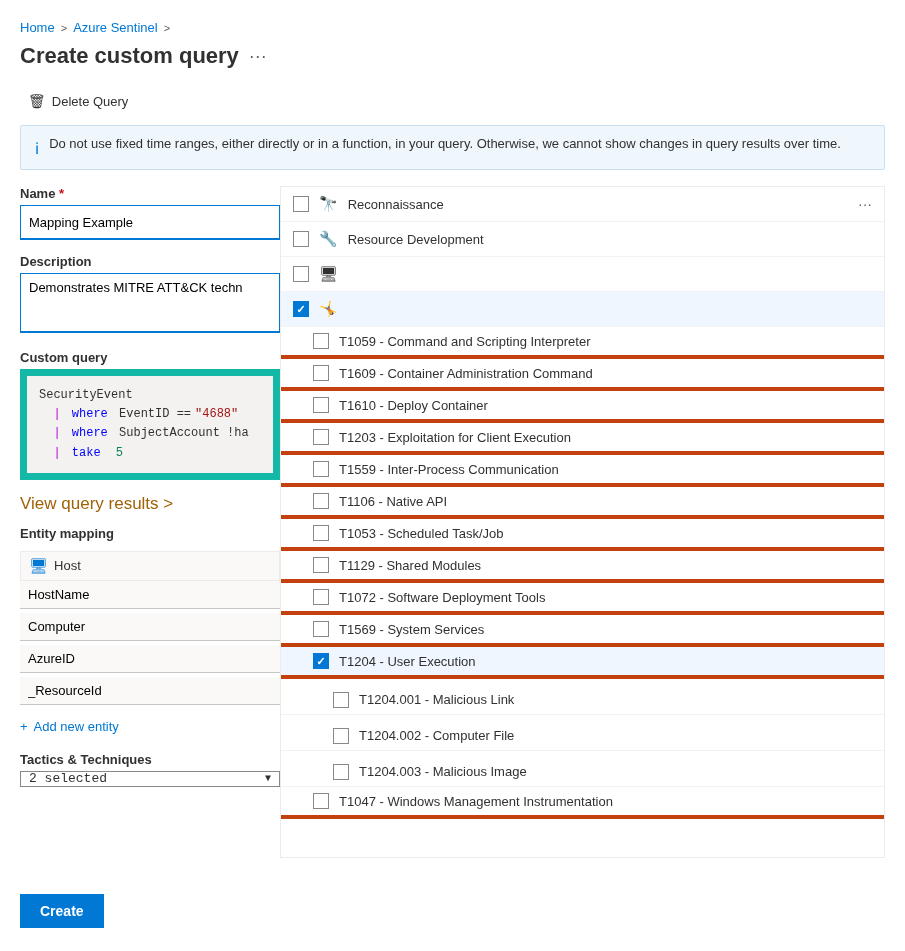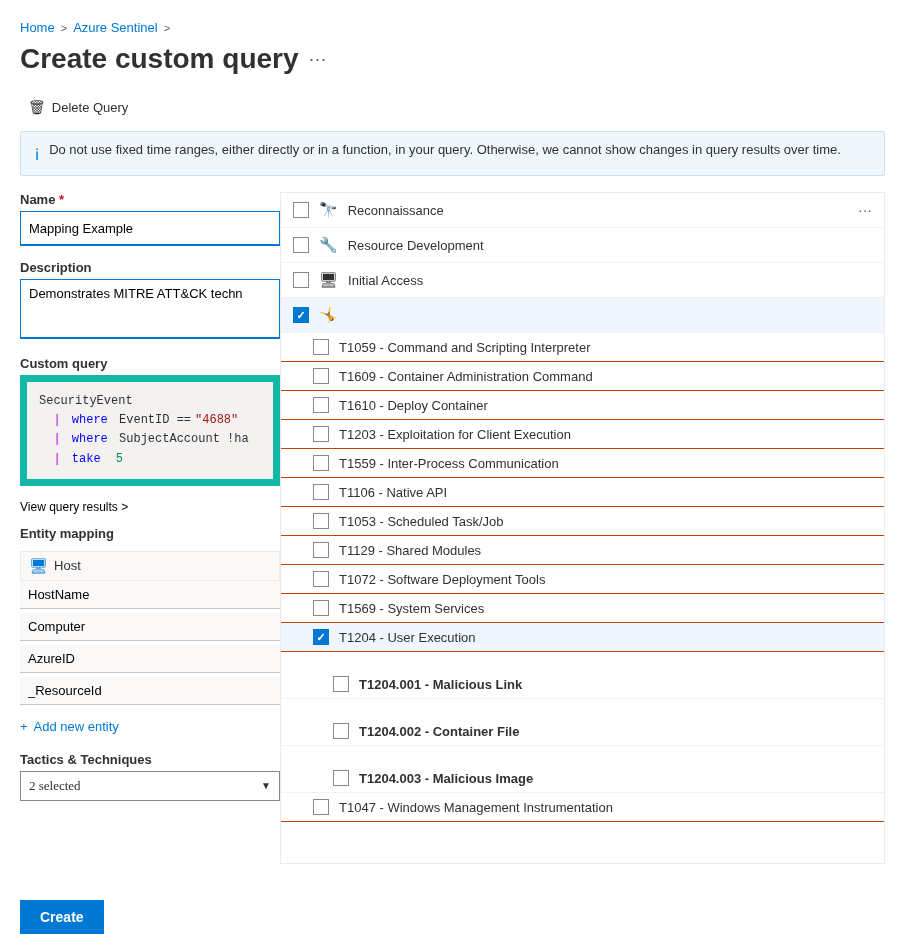--- a/index.html
+++ b/index.html
@@ -2,21 +2,21 @@
 <html><head>
   <meta charset="utf-8">
   <style>
     * { box-sizing: border-box; margin: 0; padding: 0; }
     body { font-family: 'Segoe UI', Arial, sans-serif; font-size: 13px; color: #323130; background: #fff; width: 905px; min-height: 951px; }
 
     .breadcrumb { display: flex; align-items: center; gap: 6px; padding: 20px 20px 8px; font-size: 13px; color: #0078d4; }
     .breadcrumb span { color: #605e5c; font-size: 11px; }
 
     .page-title { display: flex; align-items: center; gap: 10px; padding: 0 20px 12px; }
-    .page-title h1 { font-size: 28px; font-weight: 600; color: #323130; }
+    .page-title h1 { font-size: 22px; font-weight: 600; color: #323130; }
     .page-title .ellipsis { font-size: 18px; color: #605e5c; cursor: pointer; }
 
     .toolbar { padding: 8px 20px 12px; }
     .delete-btn { display: flex; align-items: center; gap: 6px; background: none; border: none; color: #323130; font-size: 13px; cursor: pointer; padding: 4px 8px; }
 
     .info-banner { margin: 0 20px 16px; background: #eff6fc; border: 1px solid #c7e0f4; padding: 10px 14px; display: flex; align-items: flex-start; gap: 10px; font-size: 13px; color: #323130; border-radius: 2px; }
     .info-icon { color: #0078d4; font-size: 16px; flex-shrink: 0; margin-top: 1px; }
 
     .main-content { display: flex; padding: 0 20px; gap: 0; }
 
@@ -34,45 +34,45 @@
     .textarea-input { width: 100%; height: 60px; border: 1px solid #8a8886; padding: 6px 8px; font-size: 13px; font-family: inherit; resize: none; outline: none; }
     .textarea-active { border-color: #0078d4; border-bottom: 2px solid #0078d4; }
 
     .code-block { background: #f3f2f1; border: 7px solid #14b8a6; padding: 10px 12px; font-family: 'Courier New', monospace; font-size: 12px; line-height: 1.6; color: #323130; margin-bottom: 8px; width: 100%; }
     .code-line { display: flex; gap: 4px; }
     .code-keyword { color: #0000ff; }
     .code-string { color: #a31515; }
     .code-pipe { color: #af00db; }
     .code-number { color: #098658; }
 
-    .view-query-link { color: #000000; font-size: 12px; text-decoration: none; cursor: pointer; display: block; margin-bottom: 12px; }
+    .view-query-link { color: #a16207; font-size: 17px; text-decoration: none; cursor: pointer; display: block; margin-bottom: 12px; }
 
     .entity-mapping-title { font-weight: 700; font-size: 13px; margin-bottom: 10px; }
 
     .entity-item { margin-bottom: 6px; }
     .entity-header { display: flex; align-items: center; gap: 6px; border: 1px solid #edebe9; padding: 4px 8px; background: #faf9f8; height: 30px; }
     .entity-name { font-size: 13px; }
 
     .entity-field-input { width: 100%; height: 28px; border: none; border-bottom: 1px solid #c8c6c4; padding: 4px 8px; font-size: 13px; font-family: inherit; background: #faf9f8; margin-bottom: 4px; outline: none; }
 
     .add-entity-btn { display: flex; align-items: center; gap: 6px; color: #0078d4; font-size: 13px; background: none; border: none; cursor: pointer; padding: 4px 0; margin-bottom: 14px; }
 
     .tactics-label { font-size: 13px; font-weight: 600; margin-bottom: 4px; }
-    .tactics-dropdown { width: 100%; height: 30px; border: 1px solid #8a8886; padding: 4px 8px; font-size: 13px; font-family: Liberation Serif, serif; background: #fff; cursor: pointer; display: flex; align-items: center; justify-content: space-between; }
+    .tactics-dropdown { width: 100%; height: 16px; border: 1px solid #8a8886; padding: 4px 8px; font-size: 13px; font-family: Liberation Mono, monospace; background: #fff; cursor: pointer; display: flex; align-items: center; justify-content: space-between; }
 
     
     .right-panel { flex: 1; border: 1px solid #edebe9; overflow: hidden; display: flex; flex-direction: column; }
 
     .tactics-list { overflow-y: auto; height: 670px; position: relative; }
 
     .tactic-item { display: flex; align-items: center; padding: 8px 12px; gap: 10px; border-bottom: 1px solid #f3f2f1; cursor: pointer; }
 
-    .technique-item { display: flex; align-items: center; padding: 6px 12px 6px 32px; gap: 10px; border-bottom: 1px solid #c2410c; cursor: pointer; }
-
-    .sub-technique-item { display: flex; align-items: center; padding: 24px 12px 6px 52px; gap: 10px; border-bottom: 1px solid #f3f2f1; cursor: pointer; font-weight: bold; }
+    .technique-item { display: flex; align-items: center; padding: 6px 12px 6px 32px; gap: 10px; border-bottom: 4px solid #c2410c; cursor: pointer; }
+
+    .sub-technique-item { display: flex; padding: 13px 12px 6px 52px; gap: 10px; border-bottom: 1px solid #f3f2f1; cursor: pointer; }
 
     .checkbox { width: 16px; height: 16px; border: 1px solid #8a8886; flex-shrink: 0; display: flex; align-items: center; justify-content: center; cursor: pointer; }
     .checkbox.checked { background: #0078d4; border-color: #0078d4; }
     .checkbox.checked::after { content: '✓'; color: white; font-size: 11px; font-weight: 700; }
     .item-text { font-size: 13px; flex: 1; }
     .item-ellipsis { color: #605e5c; font-size: 14px; cursor: pointer; }
 
     
     .bottom-bar { padding: 16px 20px; }
     .create-btn { background: #0078d4; color: white; border: none; padding: 6px 20px; font-size: 14px; font-family: inherit; cursor: pointer; font-weight: 600; height: 34px; }
@@ -191,21 +191,20 @@
 
       <div class="tactic-item">
         <div class="checkbox"></div>
         <span style="font-size:15px;">🔧</span>
         <span class="item-text">Resource Development</span>
       </div>
 
       <div class="tactic-item">
         <div class="checkbox"></div>
         <span style="font-size:15px;">🖥</span>
-        <span class="item-text">Initial Access</span>
       </div>
 
       <div class="tactic-item" style="background:#f0f6ff;">
         <div class="checkbox checked"></div>
         <span style="font-size:15px;">🤸</span>
       </div>
 
       <div class="technique-item">
         <div class="checkbox"></div>
         <span class="item-text">T1059 - Command and Scripting Interpreter</span>
@@ -261,21 +260,21 @@
         <span class="item-text">T1204 - User Execution</span>
       </div>
 
       <div class="sub-technique-item">
         <div class="checkbox"></div>
         <span class="item-text">T1204.001 - Malicious Link</span>
       </div>
 
       <div class="sub-technique-item">
         <div class="checkbox"></div>
-        <span class="item-text">T1204.002 - Container File</span>
+        <span class="item-text">T1204.002 - Computer File</span>
       </div>
 
       <div class="sub-technique-item">
         <div class="checkbox"></div>
         <span class="item-text">T1204.003 - Malicious Image</span>
       </div>
 
       <div class="technique-item">
         <div class="checkbox"></div>
         <span class="item-text">T1047 - Windows Management Instrumentation</span>

